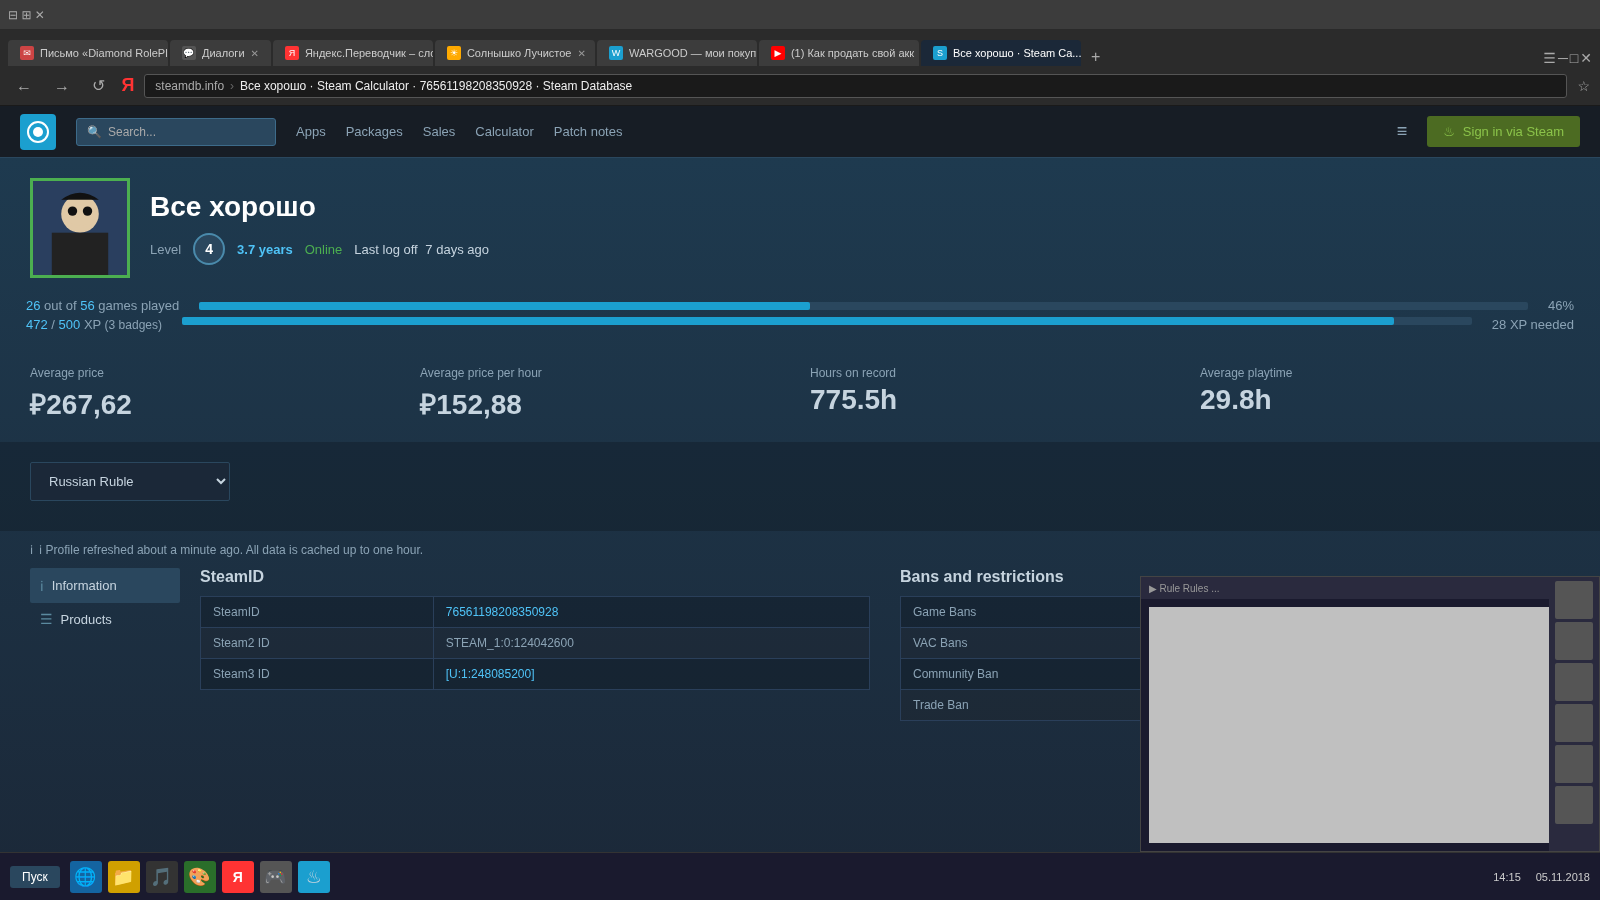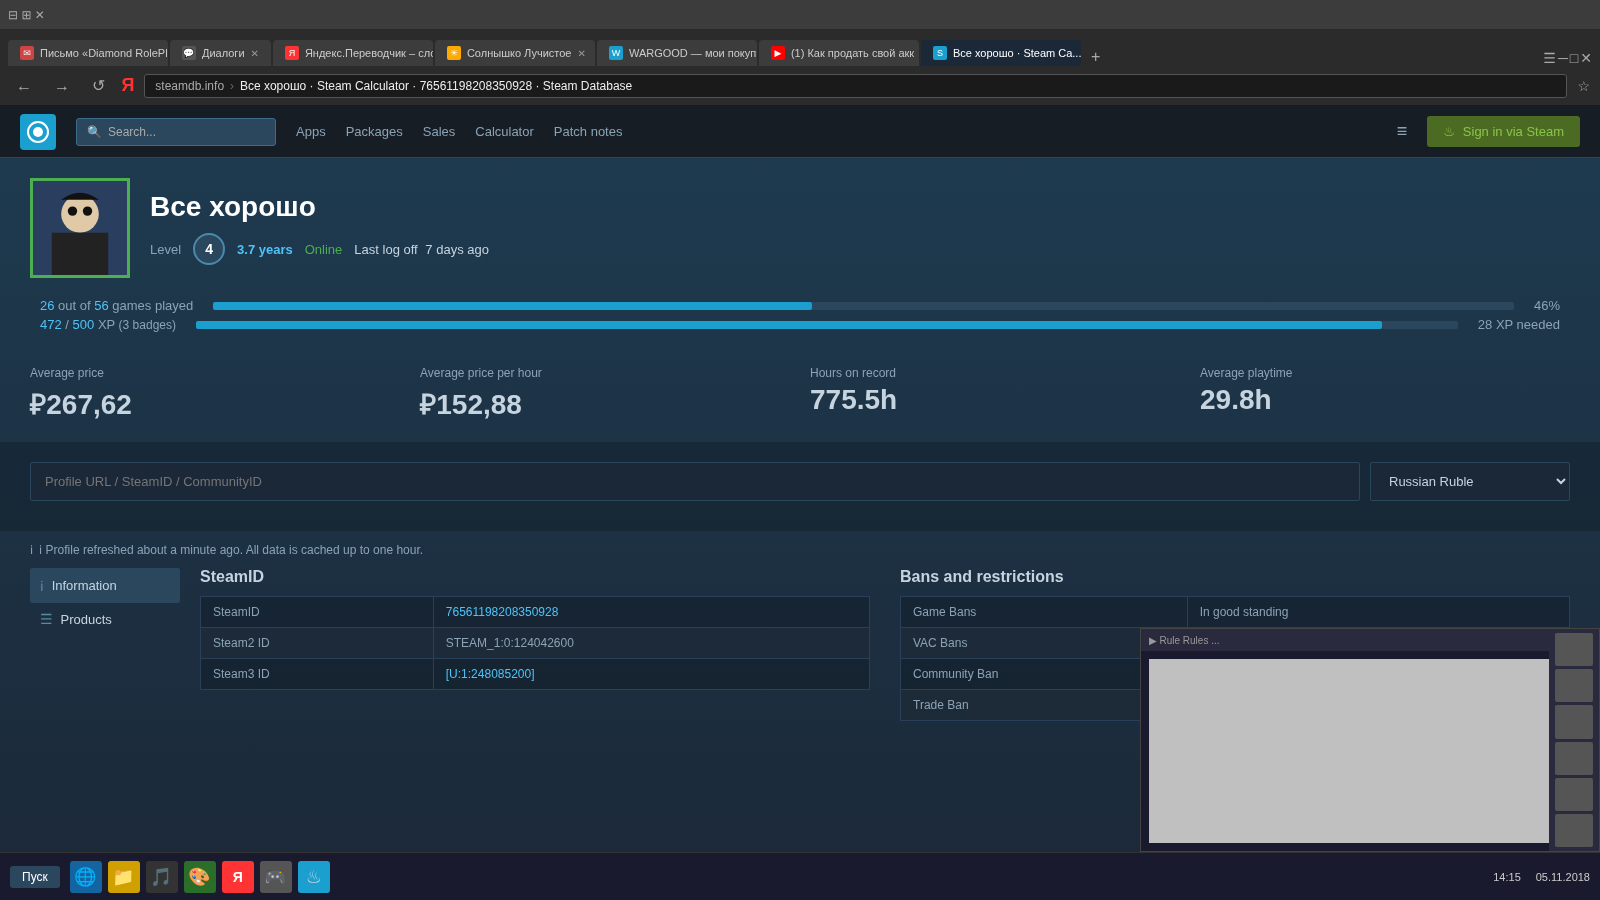--- a/index.html
+++ b/index.html
@@ -237,21 +237,21 @@
     .price-high { color: #4caf50; }
     .price-note {
       font-size: 11px;
       color: #5b8a9f;
       margin-top: 4px;
     }
     .price-note a { color: #5b8a9f; text-decoration: underline; }
 
     
     .stats-section {
-      padding: 0 40px 20px;
+      padding: 0 26px 20px;
     }
     .progress-bar-container {
       flex: 1;
       height: 8px;
       background: #2a475e;
       border-radius: 2px;
       margin: 0 10px;
     }
     .progress-bar {
       height: 100%;
@@ -460,21 +460,21 @@
       color: #ccc;
       font-size: 11px;
     }
 
     
     .floating-overlay {
       position: fixed;
       right: 0;
       bottom: 48px;
       width: 460px;
-      height: 224px;
+      height: 276px;
       background: #1a1a2e;
       border: 1px solid #444;
       z-index: 50;
     }
     .floating-header {
       background: #2a2a3e;
       height: 22px;
       display: flex;
       align-items: center;
       padding: 0 8px;
@@ -508,21 +508,21 @@
       align-items: center;
       gap: 10px;
       margin-bottom: 4px;
     }
     .games-text { font-size: 13px; color: #8ba3b5; }
     .games-text .num { color: #4fc3f7; }
     .pct { color: #8ba3b5; font-size: 13px; margin-left: auto; }
 
     .xp-row {
       display: flex;
-      align-items: center;
+      align-items: flex-start;
       gap: 10px;
       margin-bottom: 4px;
     }
     .xp-text { font-size: 13px; color: #8ba3b5; }
     .xp-text .num { color: #4fc3f7; }
     .badges { color: #8ba3b5; font-size: 12px; }
     .xp-needed { color: #8ba3b5; font-size: 13px; margin-left: auto; }
   </style>
 </head>
 <body>
@@ -692,21 +692,20 @@
       <div class="num-stat-value">775.5h</div>
     </div>
     <div class="num-stat">
       <div class="num-stat-label">Average playtime</div>
       <div class="num-stat-value">29.8h</div>
     </div>
   </div>
 
   <div class="calc-section">
     <div class="calc-inputs">
-      <input class="profile-input" type="text" placeholder="Profile URL / SteamID / CommunityID" style="">
       <select class="currency-select">
         <option>Russian Ruble</option>
       </select>
     </div>
   </div>
 
   <div class="info-msg">
     <span>ℹ</span>
     <span>ℹ Profile refreshed about a minute ago. All data is cached up to one hour.</span>
   </div>

